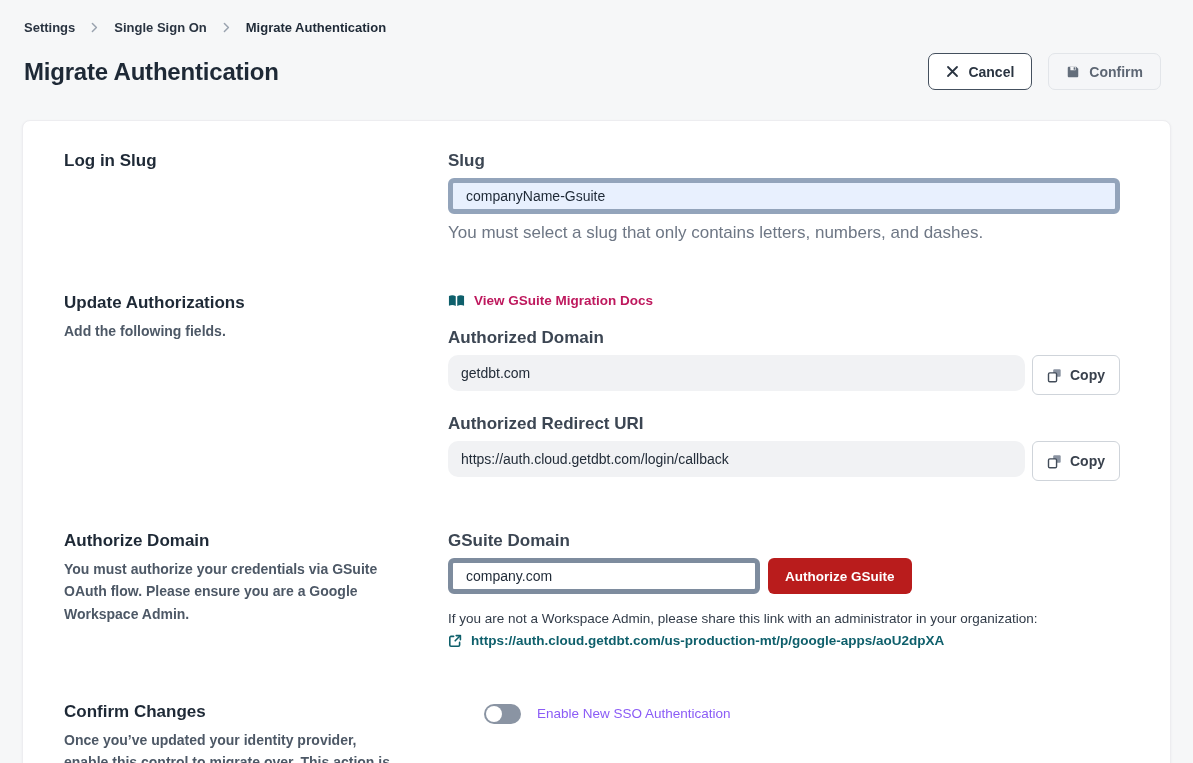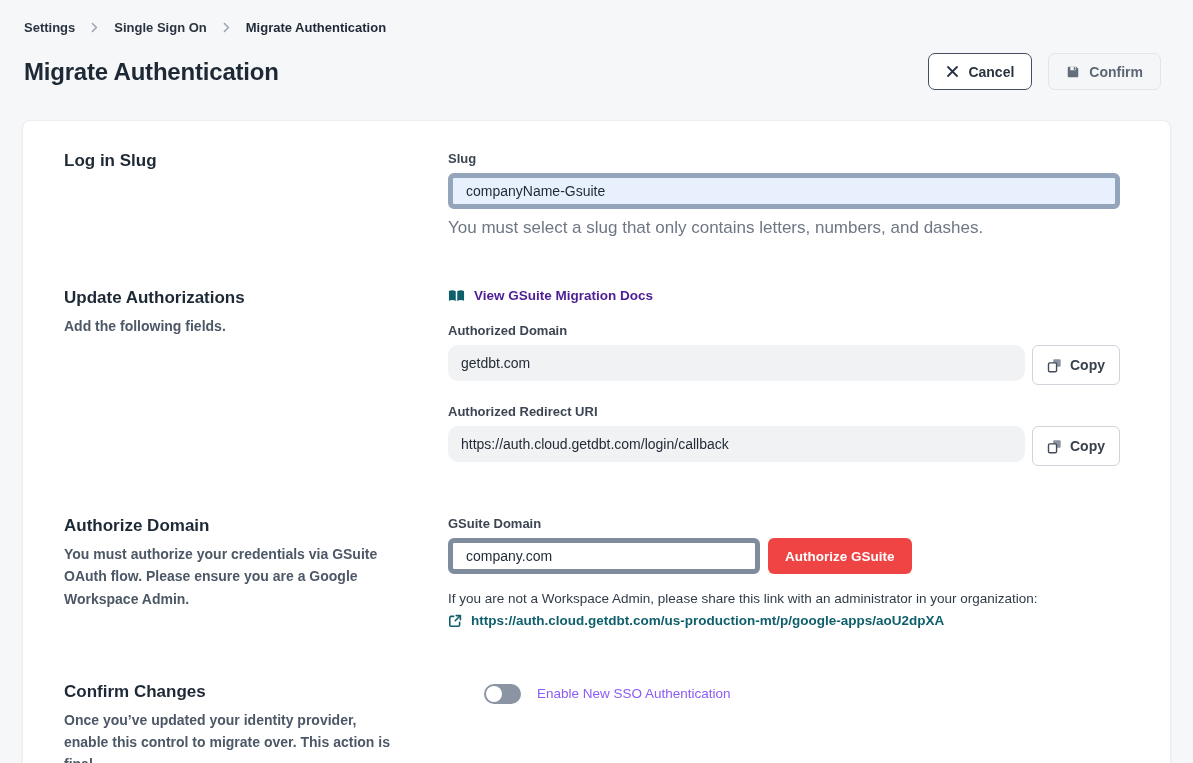--- a/index.html
+++ b/index.html
@@ -55,41 +55,41 @@
 
   .section { display: flex; margin-bottom: 50px; }
   .section:last-child { margin-bottom: 0; gap: 36px; }
   .section-left { width: 384px; flex-shrink: 0; padding-right: 48px; }
   .section-right { flex: 1; min-width: 0; }
 
   .section-heading { font-size: 17px; font-weight: 700; color: #1e2936; margin-bottom: 7px; }
   .section-desc { font-size: 14px; color: #4d5866; line-height: 1.6; max-width: 340px; font-weight: bold; }
 
   .field-label {
-    display: block; font-size: 13px; font-weight: 700; color: #3c4653;
+    display: block; font-size: 17px; font-weight: 700; color: #3c4653;
     margin-bottom: 7px;
   }
 
   .text-input {
     width: 100%; height: 36px; border-radius: 6px;
     border: 5px solid #14b8a6; background: #ffffff;
     padding: 0 13px; font-size: 14px; color: #1e2936;
     font-family: "Liberation Sans", sans-serif;
     outline: none;
   }
   .text-input.autofill {
     background: #e8f0fe; border-color: #93a4bb;
   }
 
   .helper-text { margin-top: 9px; font-size: 17px; color: #6e7785; }
 
   
   .docs-link {
     display: inline-flex; align-items: center; gap: 9px;
-    font-size: 13.5px; font-weight: 700; color: #4c1d95;
+    font-size: 13.5px; font-weight: 700; color: #be185d;
     cursor: pointer; margin-bottom: 20px;
   }
 
   .copy-row { display: flex; align-items: stretch; gap: 7px; margin-bottom: 19px; }
   .copy-row:last-child { margin-bottom: 0; }
   .readonly-field {
     flex: 1; height: 36px; border-radius: 10px; background: #f1f2f4;
     display: flex; align-items: center; padding: 0 13px;
     font-size: 14px; color: #232d39;
   }
@@ -100,21 +100,21 @@
     font-size: 14px; font-weight: 600; color: #39414d; cursor: pointer;
     font-family: "Liberation Sans", sans-serif;
     flex-shrink: 0;
   }
 
   
   .authorize-row { display: flex; gap: 8px; align-items: stretch; }
   .gsuite-input { width: 312px; border-color: #7e8c9e; }
   .btn-authorize {
     height: 36px; padding: 0 17px; border-radius: 6px; border: none;
-    background: #ef4444; color: #ffffff; font-size: 13.5px; font-weight: 700;
+    background: #b91c1c; color: #ffffff; font-size: 13.5px; font-weight: 700;
     cursor: pointer; font-family: "Liberation Sans", sans-serif; text-align: right;
   }
   .admin-note { margin-top: 17px; font-size: 13.5px; color: #313b48; }
   .admin-link {
     margin-top: 7px; display: inline-flex; align-items: center; gap: 9px;
     font-size: 13.5px; font-weight: 700; color: #0e5f6b; cursor: pointer;
   }
 
   
   .toggle-row { display: flex; align-items: center; gap: 16px; margin-top: 2px; }

